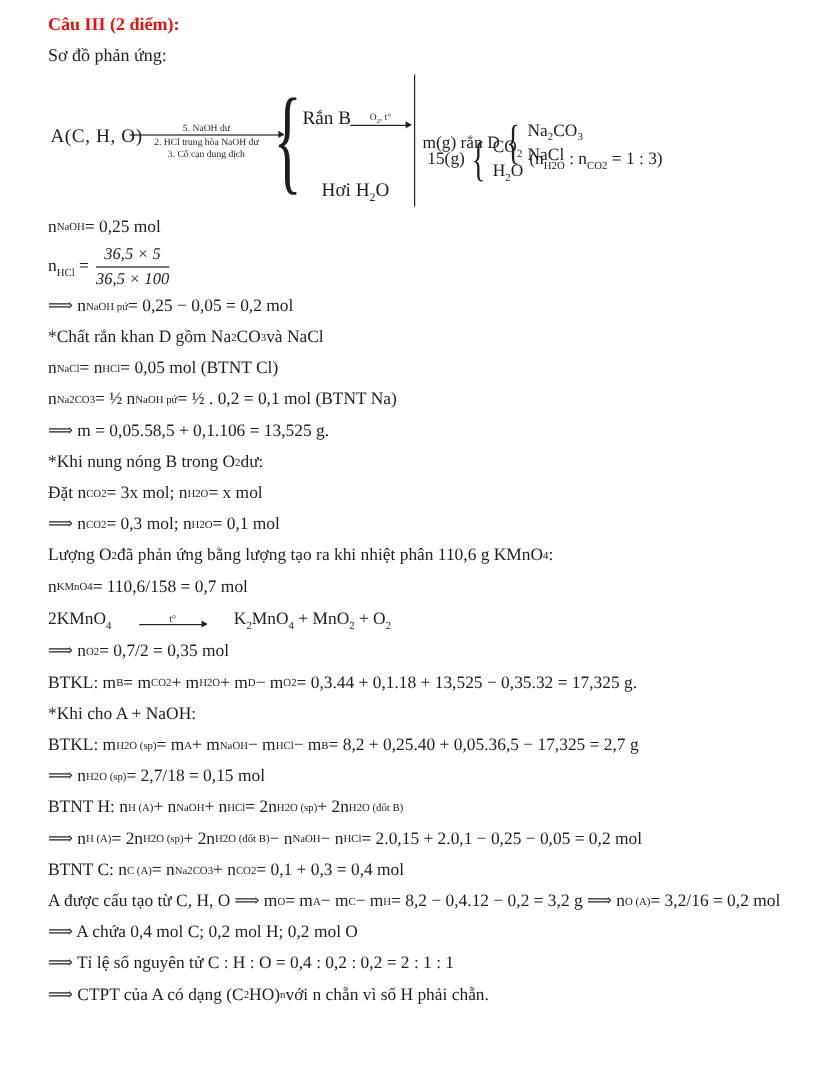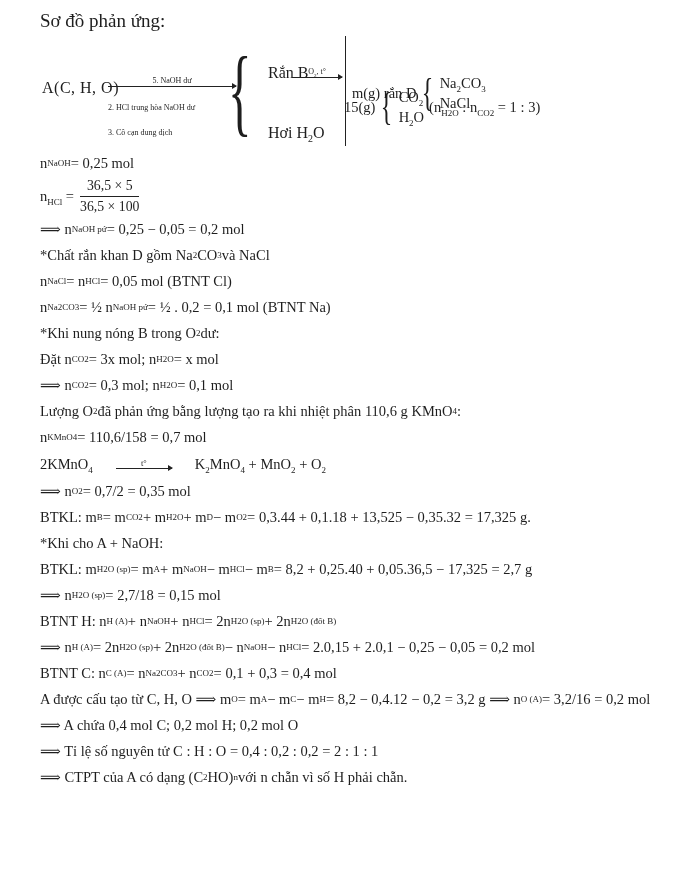--- a/index.html
+++ b/index.html
@@ -3,66 +3,67 @@
 <meta charset="utf-8">
 <style>
   html, body { margin:0; padding:0; }
   body {
     width:700px; height:892px; overflow:hidden; background:#ffffff;
     font-family:"Liberation Serif","DejaVu Serif","DejaVu Sans",serif;
     color:#1e1e1e;
   }
   .page { padding:8px 8px 0 40px; }
   .heading { height:26px; display:flex; align-items:center; font-size:15px; font-weight:bold; color:#e51010; }
-  .plainline { height:26px; display:flex; align-items:center; font-size:19px; }
+  .plainline { height:26px; display:flex; align-items:center; font-size:15px; }
 
   
   .diagram { position:relative; height:116px; margin:0 0 0 0; font-size:15px; }
   .d-reactant { position:absolute; left:2px; top:45px; font-size:16px; letter-spacing:.5px; }
   .d-arrow1 { position:absolute; left:68px; top:42px; width:128px; }
   .d-a1-top { display:block; text-align:center; font-size:8px; margin-bottom:1px; white-space:nowrap; }
-  .d-a1-b { display:block; text-align:left; font-size:8px; margin-top:16px; white-space:nowrap;font-family:Liberation Serif, serif; }
+  .d-a1-b { display:block; text-align:center; font-size:8px; margin-top:1px; white-space:nowrap;font-family:Liberation Serif, serif; }
   .hline { display:block; position:relative; height:1px; background:#222; }
   .hline::after { content:""; position:absolute; right:-1px; top:-3px; width:0; height:0;
     border-left:5px solid #222; border-top:3px solid transparent; border-bottom:3px solid transparent; }
   .d-brace-big { position:absolute; left:188px; top:2px; font-size:98px; line-height:110px;
     transform:scaleX(.5); transform-origin:left center; }
-  .d-ranB { position:absolute; left:228px; top:30px; font-size:16px; }
+  .d-ranB { position:absolute; left:212px; top:30px; font-size:16px; }
   .d-arrow2 { position:absolute; left:252px; top:33px; width:50px; }
   .d-a2-label { display:block; text-align:center; font-size:8px; margin-bottom:1px; white-space:nowrap; }
   .d-hoi { position:absolute; left:228px; top:90px; font-size:16px;text-align:right; }
   .d-bar { position:absolute; left:305px; top:2px; width:1px; height:110px; background:#222; }
   .d-prod { position:absolute; display:flex; align-items:center; font-size:14.5px; white-space:nowrap; }
   .d-prod1 { left:312px; top:0;margin-top:36px; }
-  .d-prod2 { left:304px; top:50px; }
+  .d-prod2 { left:316px; top:50px; }
   .d-brace-sm { font-size:40px; line-height:46px; display:inline-block;
     transform:scaleX(.6); transform-origin:center; margin-left:2px; }
   .d-col { display:flex; flex-direction:column; gap:3px; margin-left:2px; }
   .d-note { margin-left:5px; }
 
   
   #lines { font-size:14.5px; }
   .line { height:26px; display:flex; align-items:center; white-space:nowrap; }
   .line.fraction { height:40px; }
   .line.reaction { height:28px;gap:16px; }
   sub { font-size:.62em; line-height:0; }
-  .frac { display:inline-flex; flex-direction:column; text-align:center; margin:0 6px; font-size:.95em; }
+  .frac { display:inline-flex; flex-direction:column; text-align:center; margin:0 6px; font-size:.95em;font-style:italic; }
   .frac .num { padding:0 5px 2px; border-bottom:1px solid #222; }
   .frac .den { padding-top:2px; }
   .rxn-arrow { display:inline-flex; flex-direction:column; align-items:center; margin:0 7px; }
   .rxn-label { font-size:8.5px; line-height:1; margin-bottom:1px; }
   .rxn-line { position:relative; display:block; width:56px; height:1px; background:#222; }
   .rxn-line::after { content:""; position:absolute; right:-1px; top:-3px; width:0; height:0;
     border-left:5px solid #222; border-top:3px solid transparent; border-bottom:3px solid transparent; }
 </style>
 </head>
 <body>
 
 <div class="page">
 
+  <div class="heading">Câu III (2 điểm):</div>
   <div class="plainline">Sơ đồ phản ứng:</div>
 
   <div class="diagram">
     <span class="d-reactant">A(C, H, O)</span>
 
     <div class="d-arrow1">
       <span class="d-a1-top">5. NaOH dư</span>
       <span class="hline"></span>
       <span class="d-a1-b">2. HCl trung hòa NaOH dư</span>
       <span class="d-a1-b">3. Cô cạn dung dịch</span>
@@ -107,20 +108,21 @@
         <span>n<sub>HCl</sub> = </span>
         <span class="frac">
           <span class="num">36,5 × 5</span>
           <span class="den">36,5 × 100</span>
         </span>
       </div>
       <div class="line">⟹ n<sub>NaOH pứ</sub> = 0,25 − 0,05 = 0,2 mol</div>
       <div class="line">*Chất rắn khan D gồm Na<sub>2</sub>CO<sub>3</sub> và NaCl</div>
       <div class="line">n<sub>NaCl</sub> = n<sub>HCl</sub> = 0,05 mol (BTNT Cl)</div>
       <div class="line">n<sub>Na2CO3</sub> = ½ n<sub>NaOH pứ</sub> = ½ . 0,2 = 0,1 mol (BTNT Na)</div>
+      <div class="line">⟹ m = 0,05.58,5 + 0,1.106 = 13,525 g.</div>
       <div class="line">*Khi nung nóng B trong O<sub>2</sub> dư:</div>
       <div class="line">Đặt n<sub>CO2</sub> = 3x mol; n<sub>H2O</sub> = x mol</div>
       <div class="line">⟹ n<sub>CO2</sub> = 0,3 mol; n<sub>H2O</sub> = 0,1 mol</div>
       <div class="line">Lượng O<sub>2</sub> đã phản ứng bằng lượng tạo ra khi nhiệt phân 110,6 g KMnO<sub>4</sub>:</div>
       <div class="line">n<sub>KMnO4</sub> = 110,6/158 = 0,7 mol</div>
       <div class="line reaction">
         <span>2KMnO<sub>4</sub></span>
         <span class="rxn-arrow">
           <span class="rxn-label">t°</span>
           <span class="rxn-line"></span>

